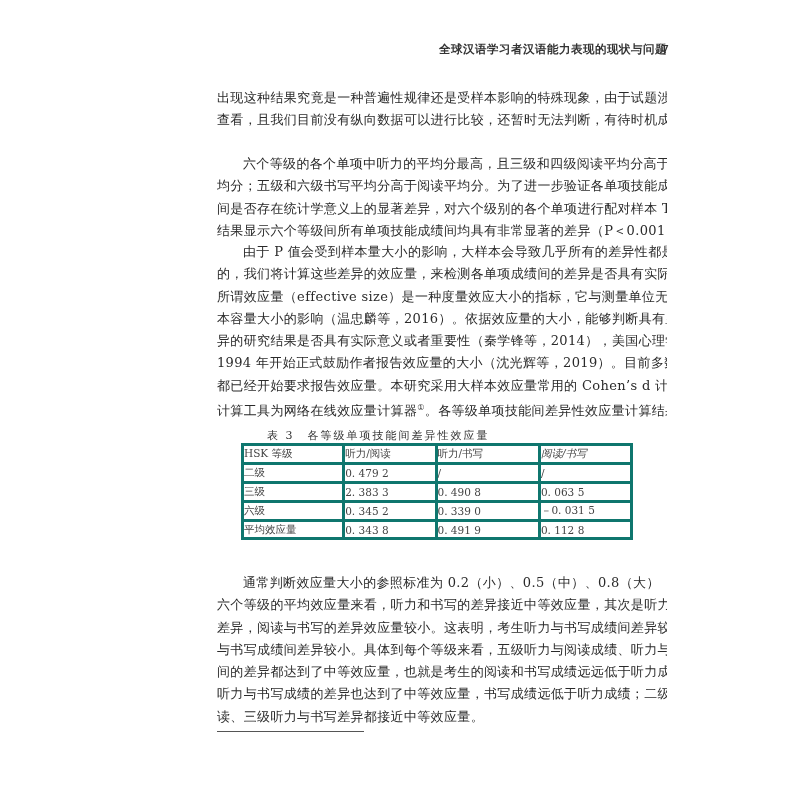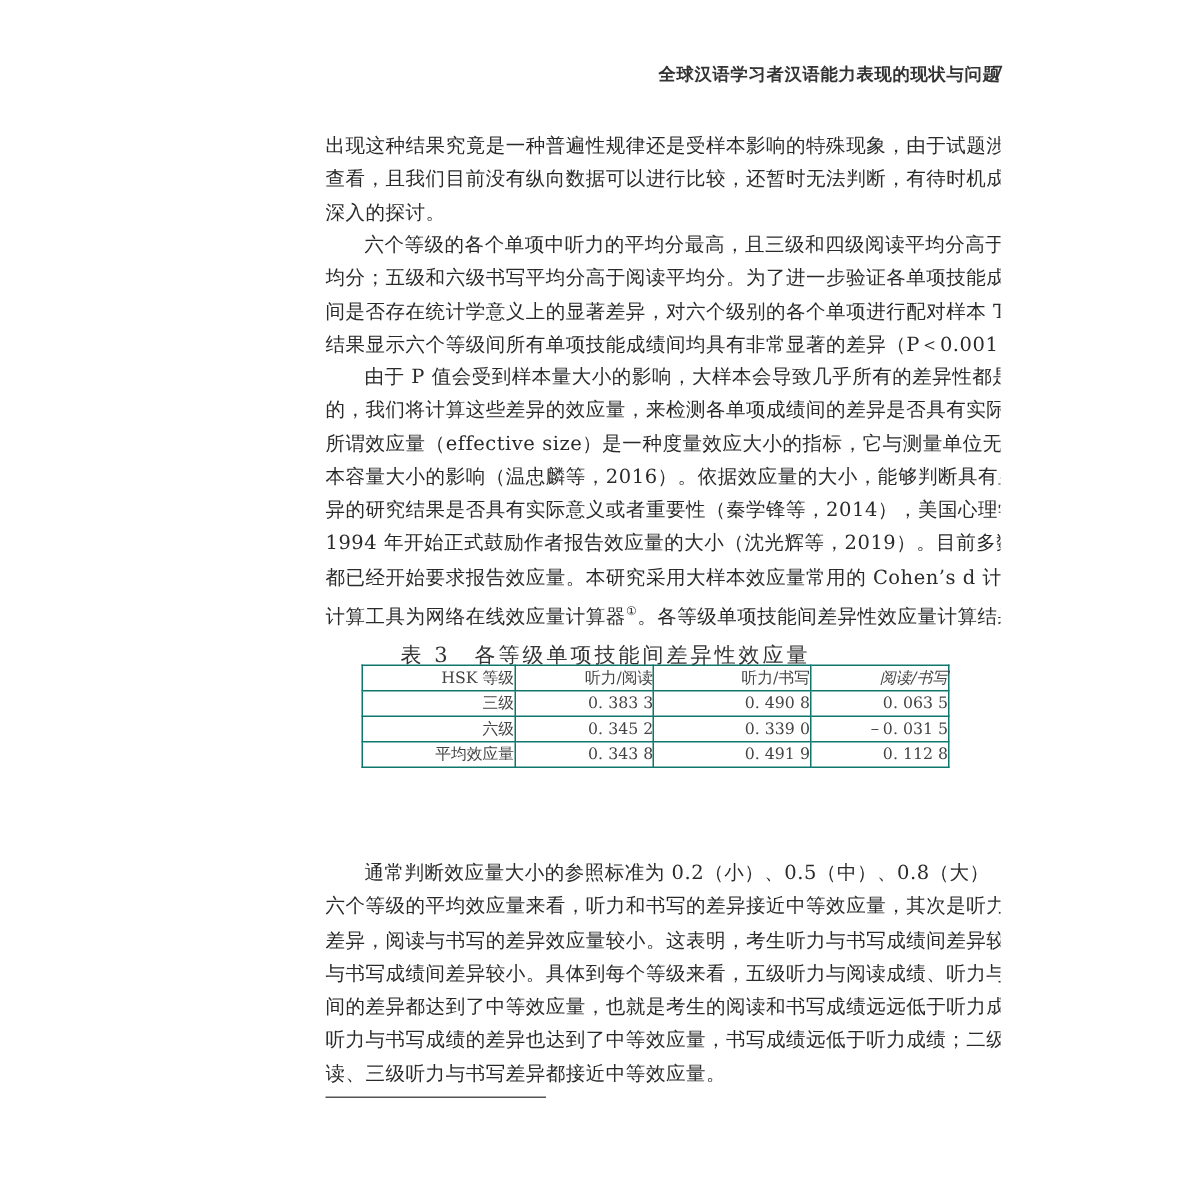--- a/index.html
+++ b/index.html
@@ -15,28 +15,28 @@
     white-space: nowrap;
   }
   .running-head .pnum { position: absolute; left: 222px; top: 0; font-weight: normal; font-size: 13px; }
   .body-text {
     position: absolute; left: 176px; width: 450px;
     font-size: 13px; line-height: 22.3px; color: #2a2a2a; letter-spacing: 0.35px;
   }
   .line { display: block; white-space: nowrap; overflow: hidden; }
   .tbl-title {
     position: absolute; top: 428px; left: 226px;
-    font-size: 14px; color: #333; letter-spacing: 2px; white-space: nowrap;
+    font-size: 11px; color: #333; letter-spacing: 2px; white-space: nowrap;
   }
   table.data {
     position: absolute; top: 443px; left: 200px; width: 392px;
     border-collapse: collapse; font-size: 10.5px; color: #444;
   }
   table.data th, table.data td {
-    border: 1px solid #0f766e; text-align: right; height: 15.9px; padding: 0;
+    border: 3px solid #0f766e; text-align: left; height: 15.9px; padding: 0;
     font-weight: normal; white-space: nowrap;
   }
   table.data { border: 1.4px solid #333; }
   .col0 { width: 102px; } .col1 { width: 93px; } .col2 { width: 105px; } .col3 { width: 92px; font-style: italic; }
   .fn-rule { position: absolute; left: 176px; top: 731px; width: 147px; height: 0; border-top: 1px solid #555; }
   .footnote {
     position: absolute; left: 193px; top: 740px; font-size: 9.5px; color: #444; white-space: nowrap;
   }
   .footnote .mark { margin-right: 10px; }
   .sup { font-size: 8px; vertical-align: 5px; }
@@ -47,21 +47,20 @@
 <div class="page">
 
   <div class="running-head">
     <span>全球汉语学习者汉语能力表现的现状与问题</span>
     <span class="pnum">7</span>
   </div>
 
   <div class="body-text" style="top:87px;">
     <span class="line">出现这种结果究竟是一种普遍性规律还是受样本影响的特殊现象，由于试题涉密无法</span>
     <span class="line">查看，且我们目前没有纵向数据可以进行比较，还暂时无法判断，有待时机成熟进行更</span>
-    <span class="line">深入的探讨。</span>
   </div>
 
   <div class="body-text" style="top:153px;">
     <span class="line" style="padding-left:26px;">六个等级的各个单项中听力的平均分最高，且三级和四级阅读平均分高于书写平</span>
     <span class="line">均分；五级和六级书写平均分高于阅读平均分。为了进一步验证各单项技能成绩均值</span>
     <span class="line">间是否存在统计学意义上的显著差异，对六个级别的各个单项进行配对样本 T 检验，</span>
     <span class="line">结果显示六个等级间所有单项技能成绩间均具有非常显著的差异（P＜0.001）。</span>
   </div>
 
   <div class="body-text" style="top:241px;">
@@ -82,22 +81,28 @@
     <thead>
       <tr>
         <th class="col0">HSK 等级</th>
         <th class="col1">听力/阅读</th>
         <th class="col2">听力/书写</th>
         <th class="col3">阅读/书写</th>
       </tr>
     </thead>
     <tbody>
       <tr>
+        <td>二级</td>
+        <td>0. 479 2</td>
+        <td>/</td>
+        <td>/</td>
+      </tr>
+      <tr>
         <td>三级</td>
-        <td>0. 383 3</td>
+        <td>2. 383 3</td>
         <td>0. 490 8</td>
         <td>0. 063 5</td>
       </tr>
       <tr>
         <td>六级</td>
         <td>0. 345 2</td>
         <td>0. 339 0</td>
         <td>－0. 031 5</td>
       </tr>
       <tr>

